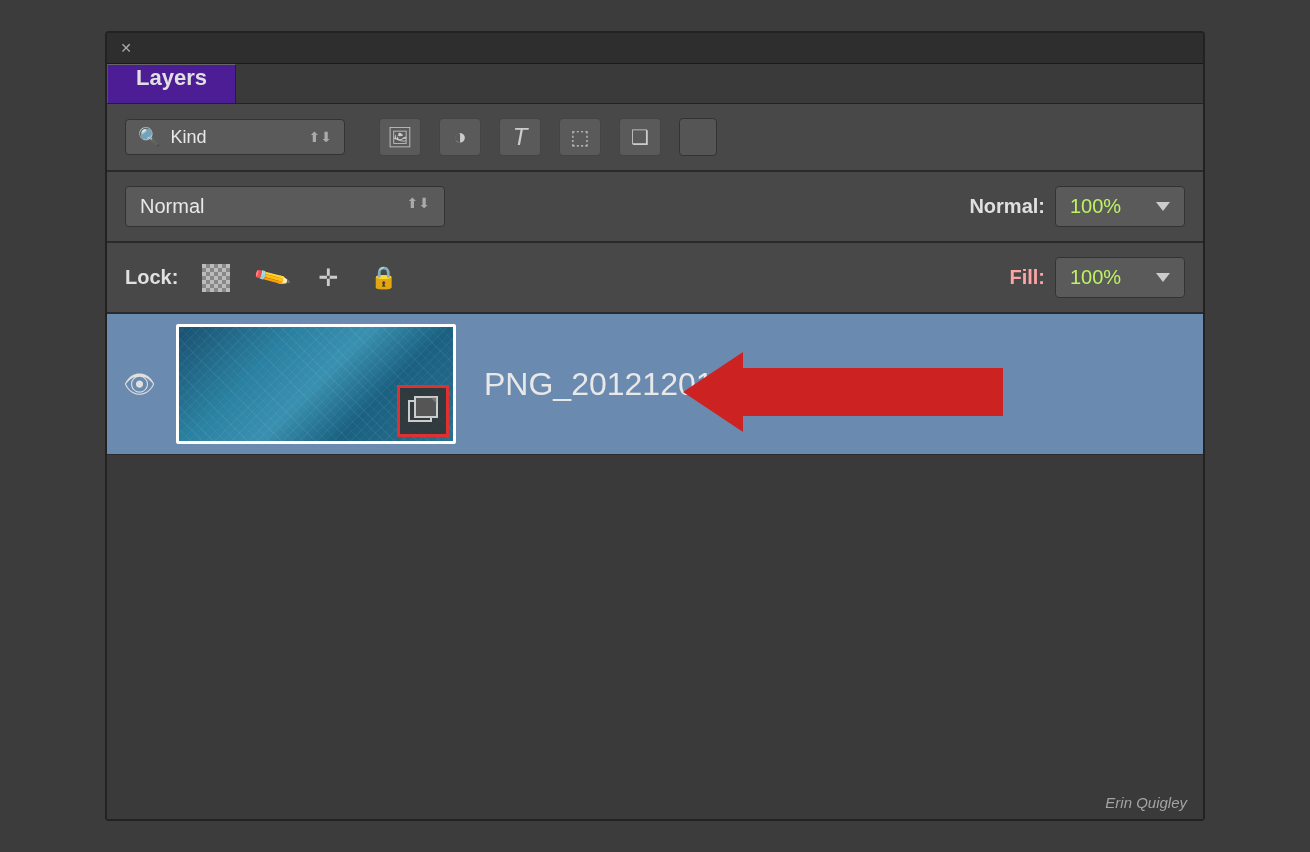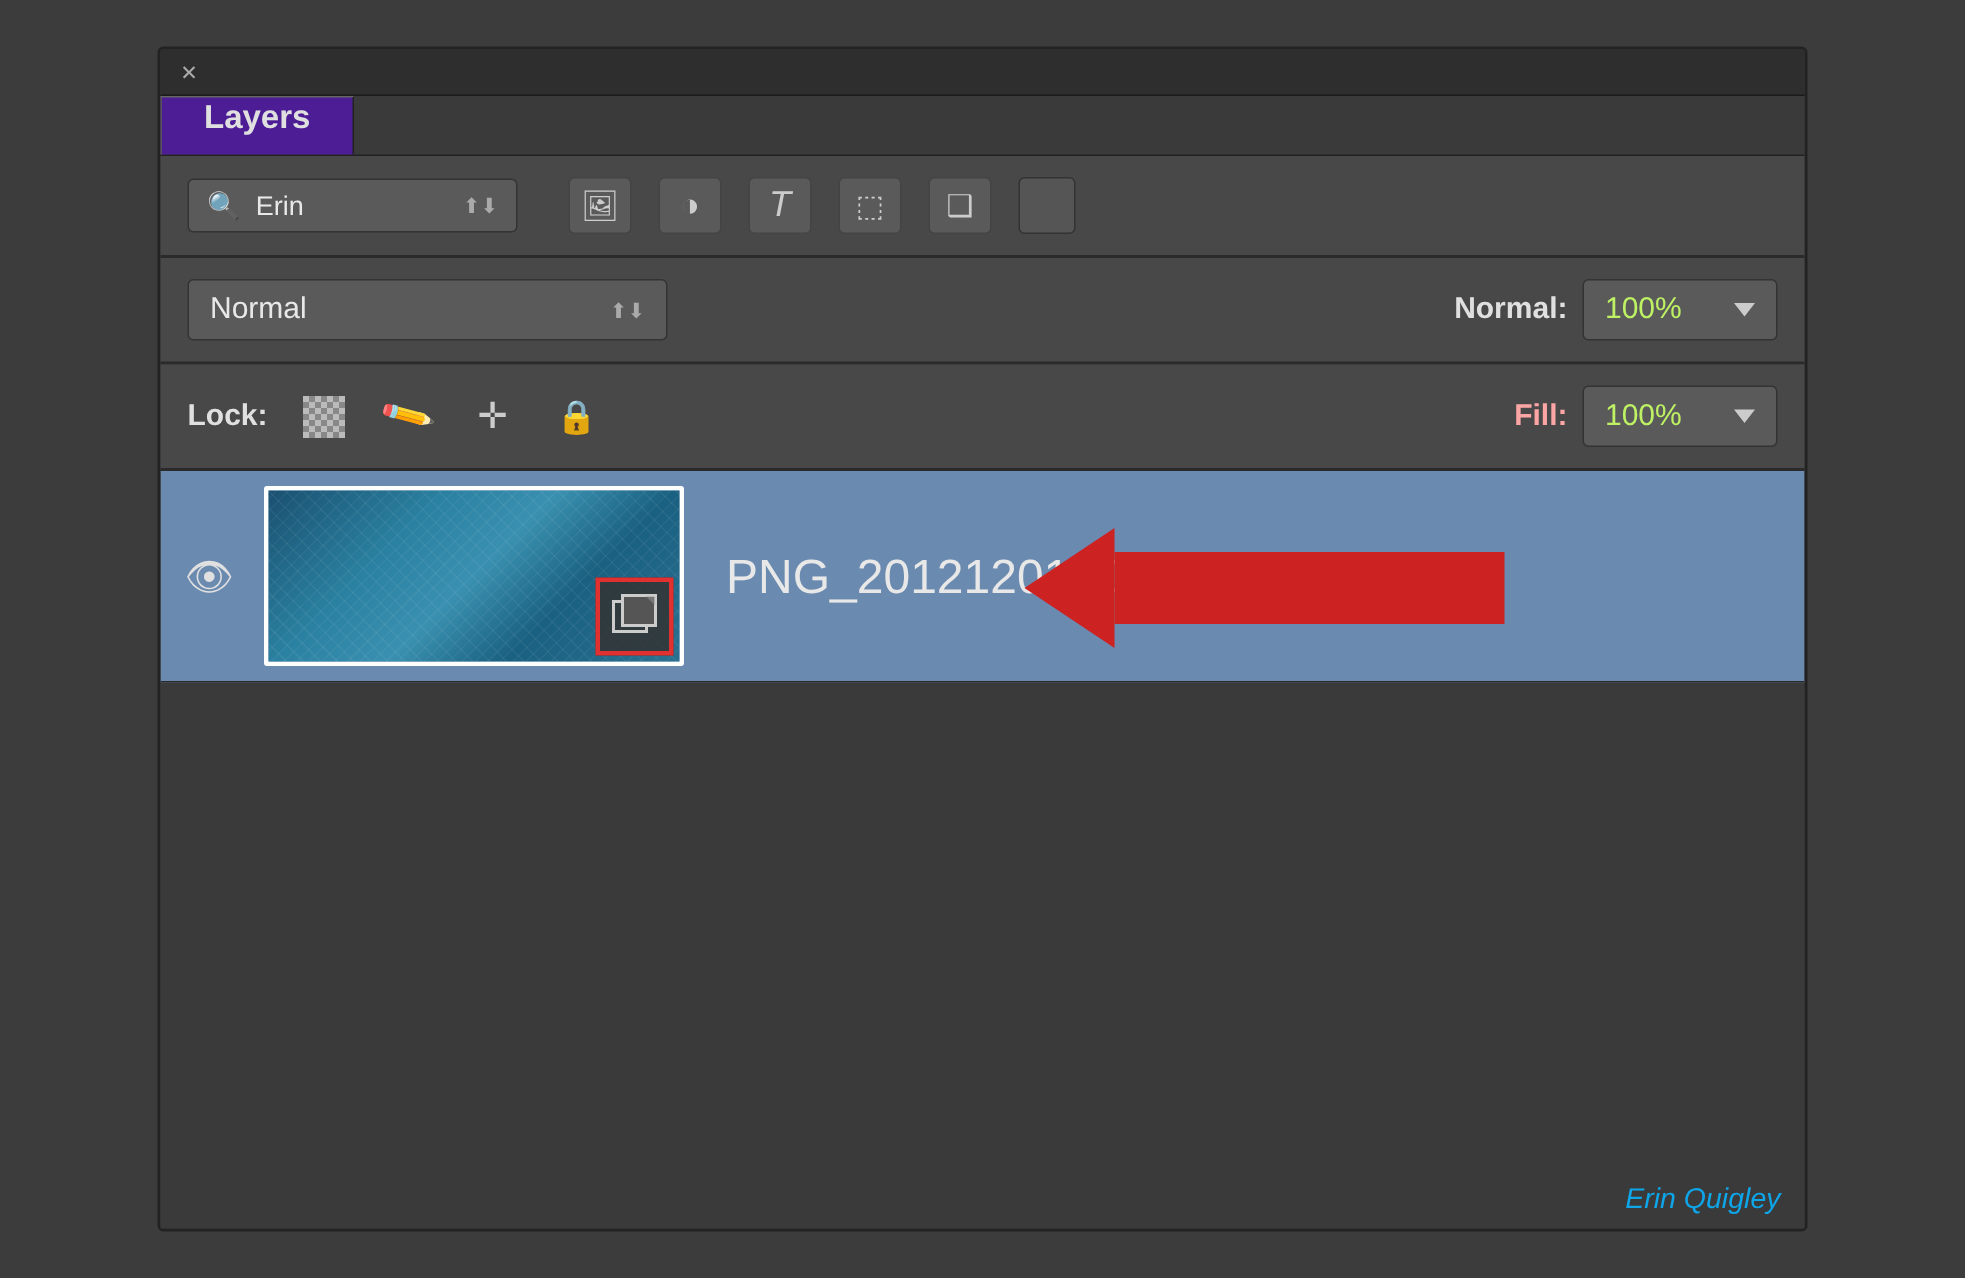--- a/index.html
+++ b/index.html
@@ -131,21 +131,21 @@
     }
 
     
     .blend-row {
       display: flex;
       align-items: center;
       gap: 18px;
     }
     .blend-select {
       display: flex;
-      align-items: center;
+      align-items: flex-start;
       background: #5a5a5a;
       border: 1px solid #333;
       border-radius: 4px;
       padding: 8px 14px;
       color: #e8e8e8;
       font-size: 20px;
       min-width: 320px;
       cursor: pointer;
       gap: 10px;
     }
@@ -309,22 +309,22 @@
       border-top: 40px solid transparent;
       border-bottom: 40px solid transparent;
       border-right: 60px solid #cc2222;
     }
 
     
     .watermark {
       position: absolute;
       bottom: 8px;
       right: 16px;
-      color: #0ea5e9;
-      font-size: 19px;
+      color: #a3a3a3;
+      font-size: 15px;
       font-style: italic;
     }
 
     
     .checker-icon {
       width: 28px;
       height: 28px;
       background-image:
         linear-gradient(45deg, #888 25%, transparent 25%),
         linear-gradient(-45deg, #888 25%, transparent 25%),
@@ -345,21 +345,21 @@
   </div>
 
   <div class="tabs-row">
     <div class="tab">Layers</div>
   </div>
 
   <div class="section">
     <div class="filter-row">
       <div class="kind-select">
         <span class="search-icon">🔍</span>
-        <span class="label">Erin</span>
+        <span class="label">Kind</span>
         <span class="arrows">⬆⬇</span>
       </div>
       <div class="filter-icons">
         <div class="filter-icon-btn">
           <span>🖼</span>
         </div>
         <div class="filter-icon-btn">
           <span style="font-size:22px;">◑</span>
         </div>
         <div class="filter-icon-btn">

